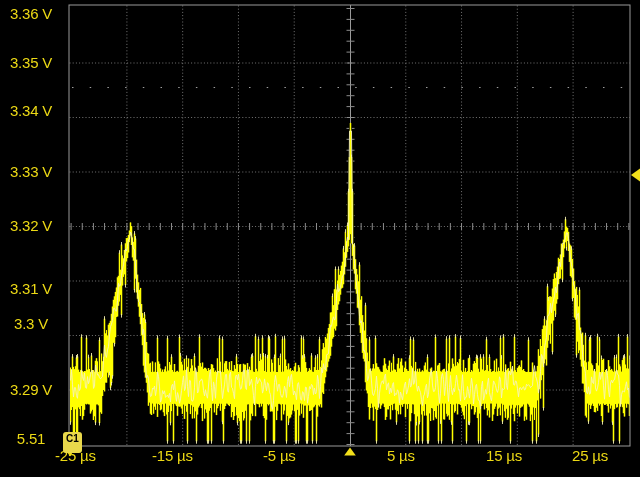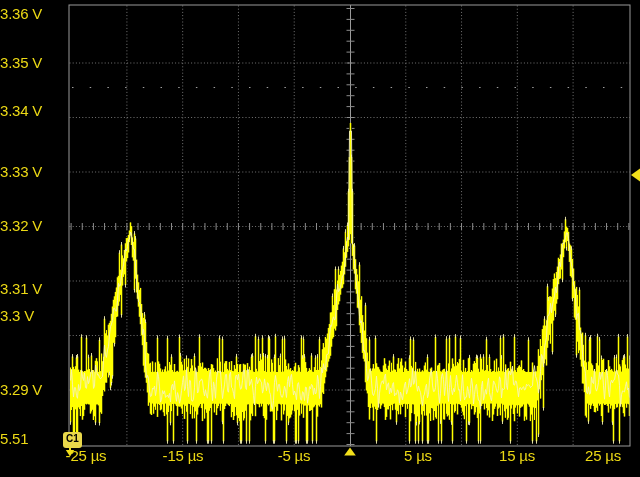--- a/index.html
+++ b/index.html
@@ -1,23 +1,23 @@
 <!DOCTYPE html>
 <html><head>
 <meta charset="utf-8">
 <style>
   html,body{margin:0;padding:0;background:#000;}
   .scope{position:relative;width:640px;height:477px;background:#000;overflow:hidden;
          font-family:"Liberation Sans",sans-serif;}
   .scope svg{position:absolute;left:0;top:0;}
-  .ylab{position:absolute;left:0;width:62px;text-align:left;
+  .ylab{position:absolute;left:0;width:62px;text-align:center;
         font-size:15px;line-height:16px;color:#ecd915;letter-spacing:-0.2px;}
-  .xlab{position:absolute;width:62px;text-align:center;top:447px;
+  .xlab{position:absolute;width:62px;text-align:left;top:447px;
         font-size:15px;line-height:18px;color:#ecd915;letter-spacing:-0.2px;}
-  .badge{position:absolute;left:63px;top:432px;height:16px;line-height:13px;
+  .badge{position:absolute;left:63px;top:432px;height:21px;line-height:13px;
          padding:0 3px;background:#e9d84b;color:#000;font-size:10px;font-weight:bold;
          border-radius:3px;}
 </style>
 </head>
 <body>
 
 <div class="scope">
 
   <svg id="plot" width="640" height="477">
     <defs>
@@ -147,21 +147,21 @@
     <path id="trig-pos-marker" d="M350 447.5 L344.2 455.5 L355.8 455.5 Z" fill="#f2df1a"></path>
     <path id="trig-level-arrow" d="M631 175 L640 168.5 L640 181.5 Z" fill="#f2df1a"></path>
   </svg>
 
   <div class="ylab" style="top:6px">3.36 V</div>
   <div class="ylab" style="top:55px">3.35 V</div>
   <div class="ylab" style="top:103px">3.34 V</div>
   <div class="ylab" style="top:164px">3.33 V</div>
   <div class="ylab" style="top:218px">3.32 V</div>
   <div class="ylab" style="top:281px">3.31 V</div>
-  <div class="ylab" style="top:308px">3.3 V</div>
+  <div class="ylab" style="top:316px">3.3 V</div>
   <div class="ylab" style="top:382px">3.29 V</div>
   <div class="ylab" style="top:431px">5.51</div>
 
   <div class="xlab" style="left:55px">-25 µs</div>
   <div class="xlab" style="left:152px">-15 µs</div>
   <div class="xlab" style="left:263px">-5 µs</div>
   <div class="xlab" style="left:387px">5 µs</div>
   <div class="xlab" style="left:486px">15 µs</div>
   <div class="xlab" style="left:572px">25 µs</div>
 

